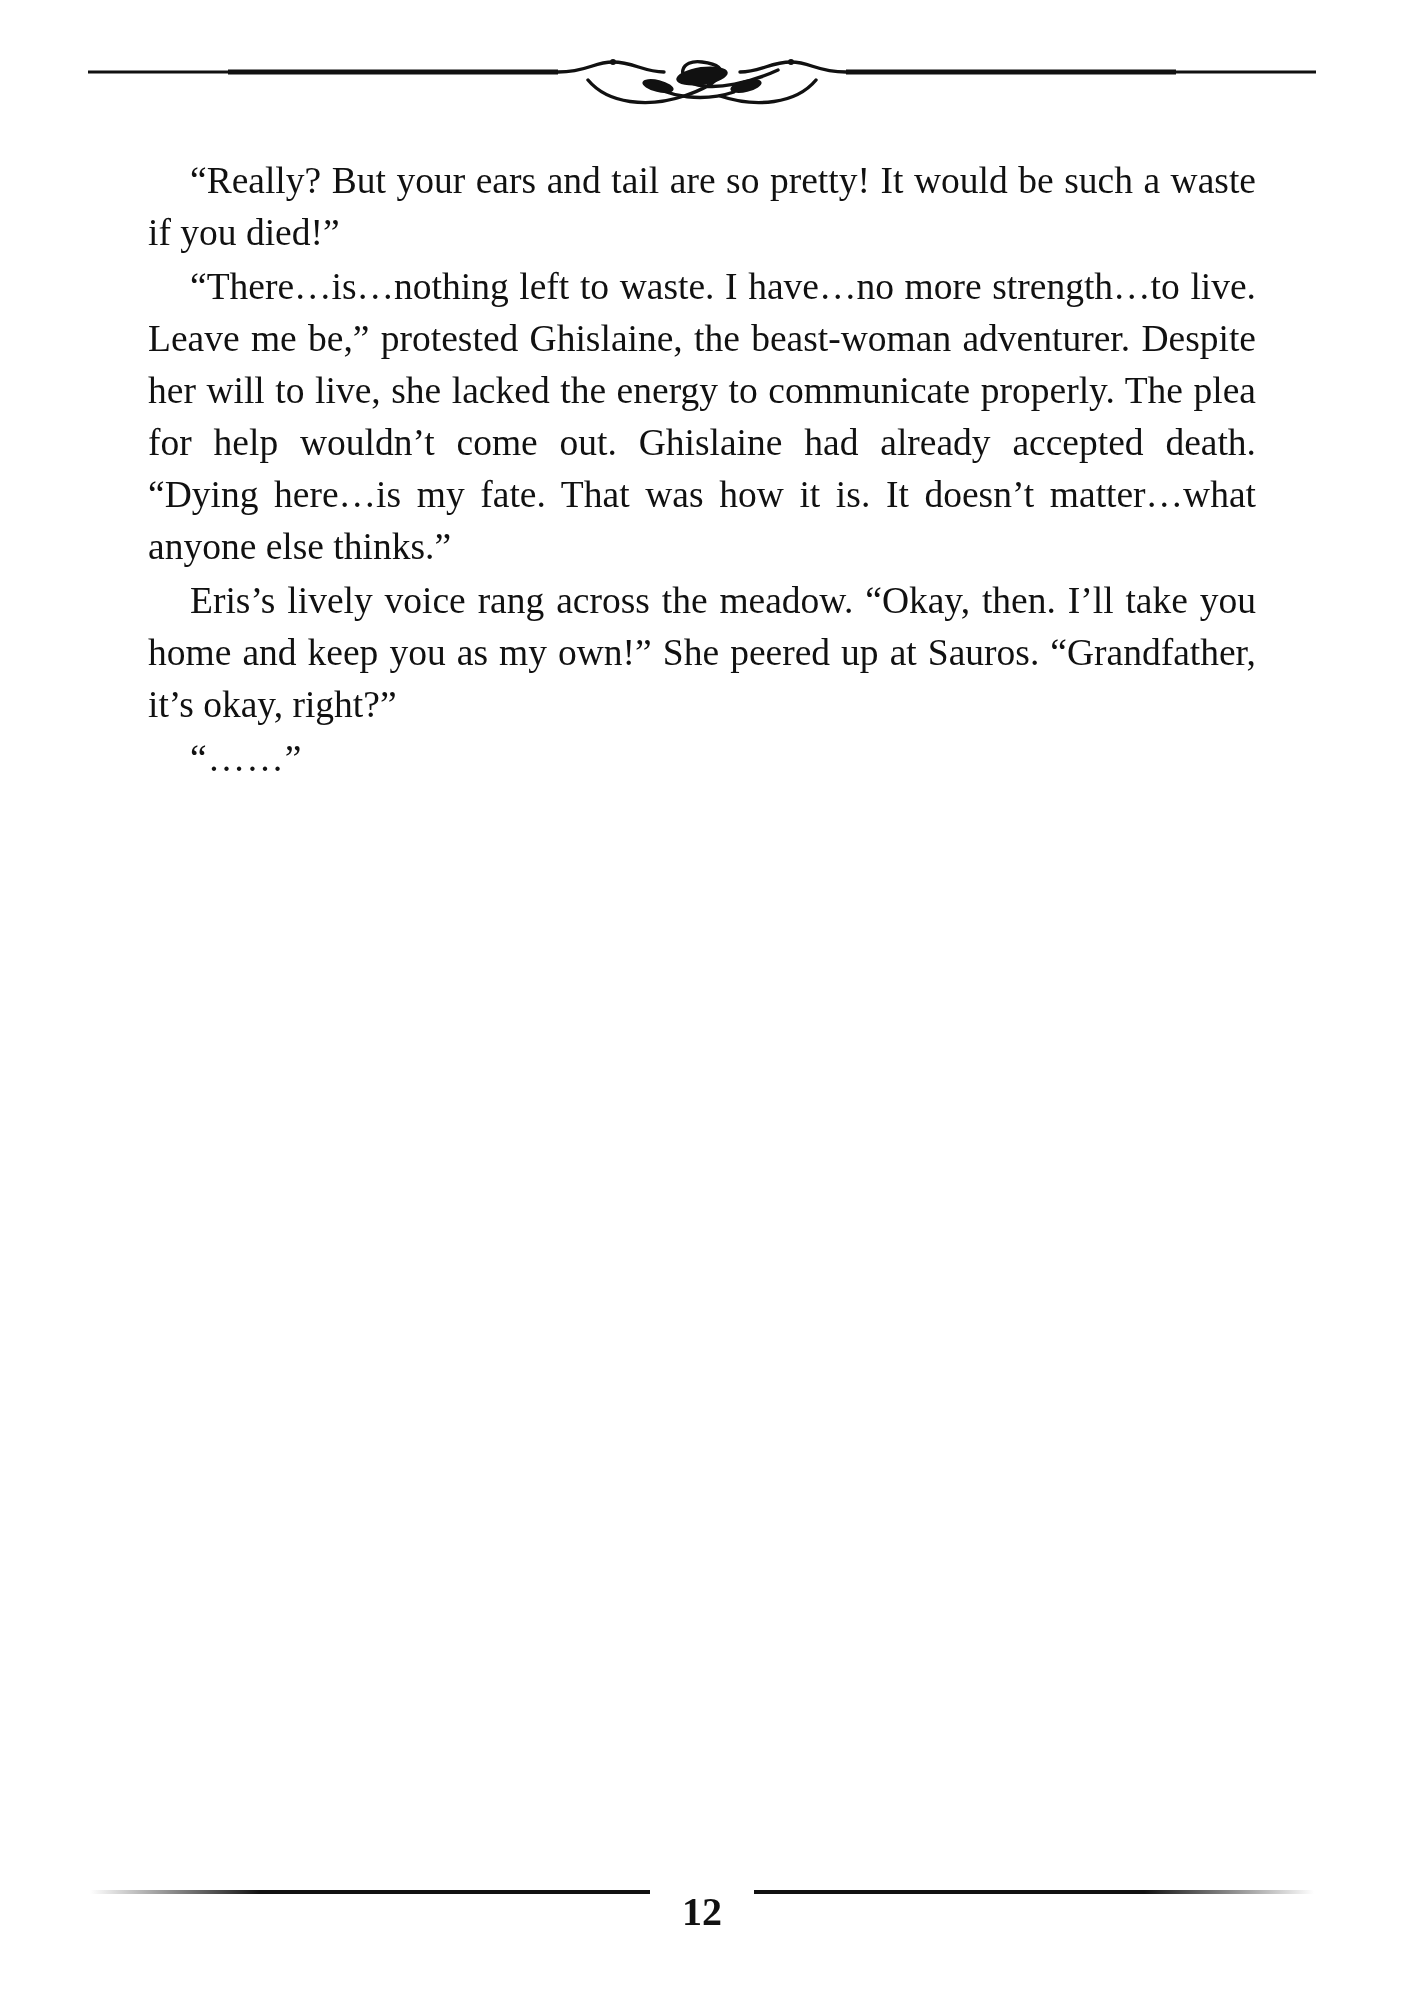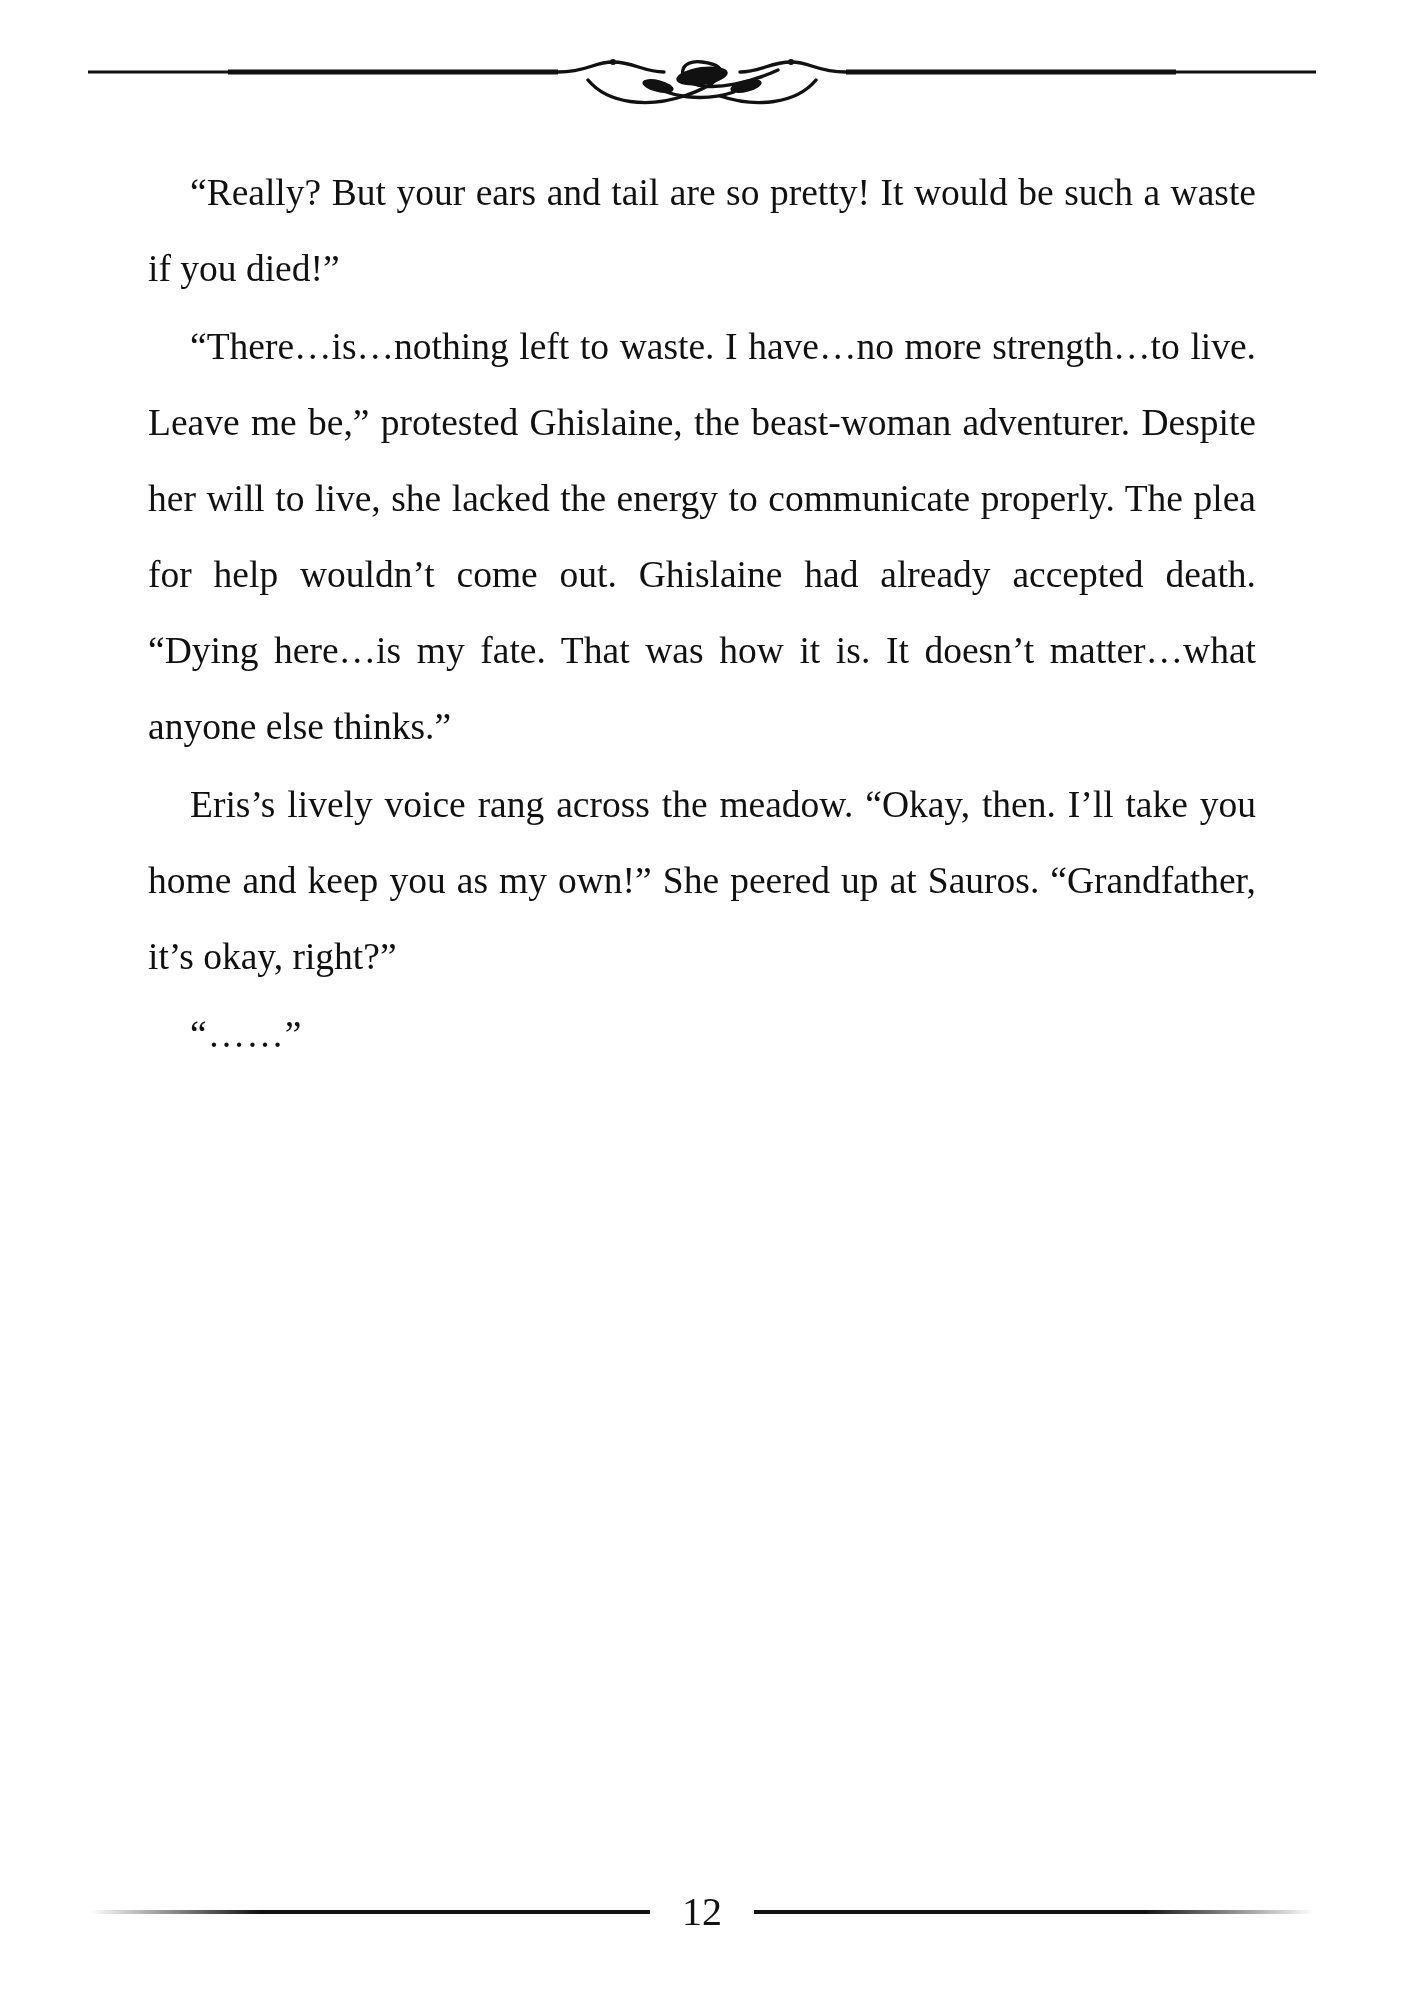--- a/index.html
+++ b/index.html
@@ -41,21 +41,21 @@
   
   .content {
     position: absolute;
     top: 155px;
     left: 148px;
     width: 1108px;
   }
   .para {
     margin: 0 0 2px 0;
     font-size: 37.5px;
-    line-height: 76px;
+    line-height: 52px;
     text-align: justify;
     text-justify: inter-word;
     text-indent: 42px;
     hyphens: none;
   }
   .para.ellipsis-line {
     text-align: left;
     letter-spacing: 1px;
   }
 
@@ -66,23 +66,24 @@
     left: 0;
     right: 0;
     height: 160px;
   }
   .footer-inner {
     position: absolute;
     left: 90px;
     right: 90px;
     bottom: 68px;
     display: flex;
-    align-items: center;
+    align-items: flex-start;
     justify-content: center;
     gap: 26px;
+    font-weight: bold;
   }
   .footer-rule {
     flex: 1 1 auto;
     height: 0;
     position: relative;
   }
   .footer-rule::before {
     content: "";
     position: absolute;
     left: 0;

